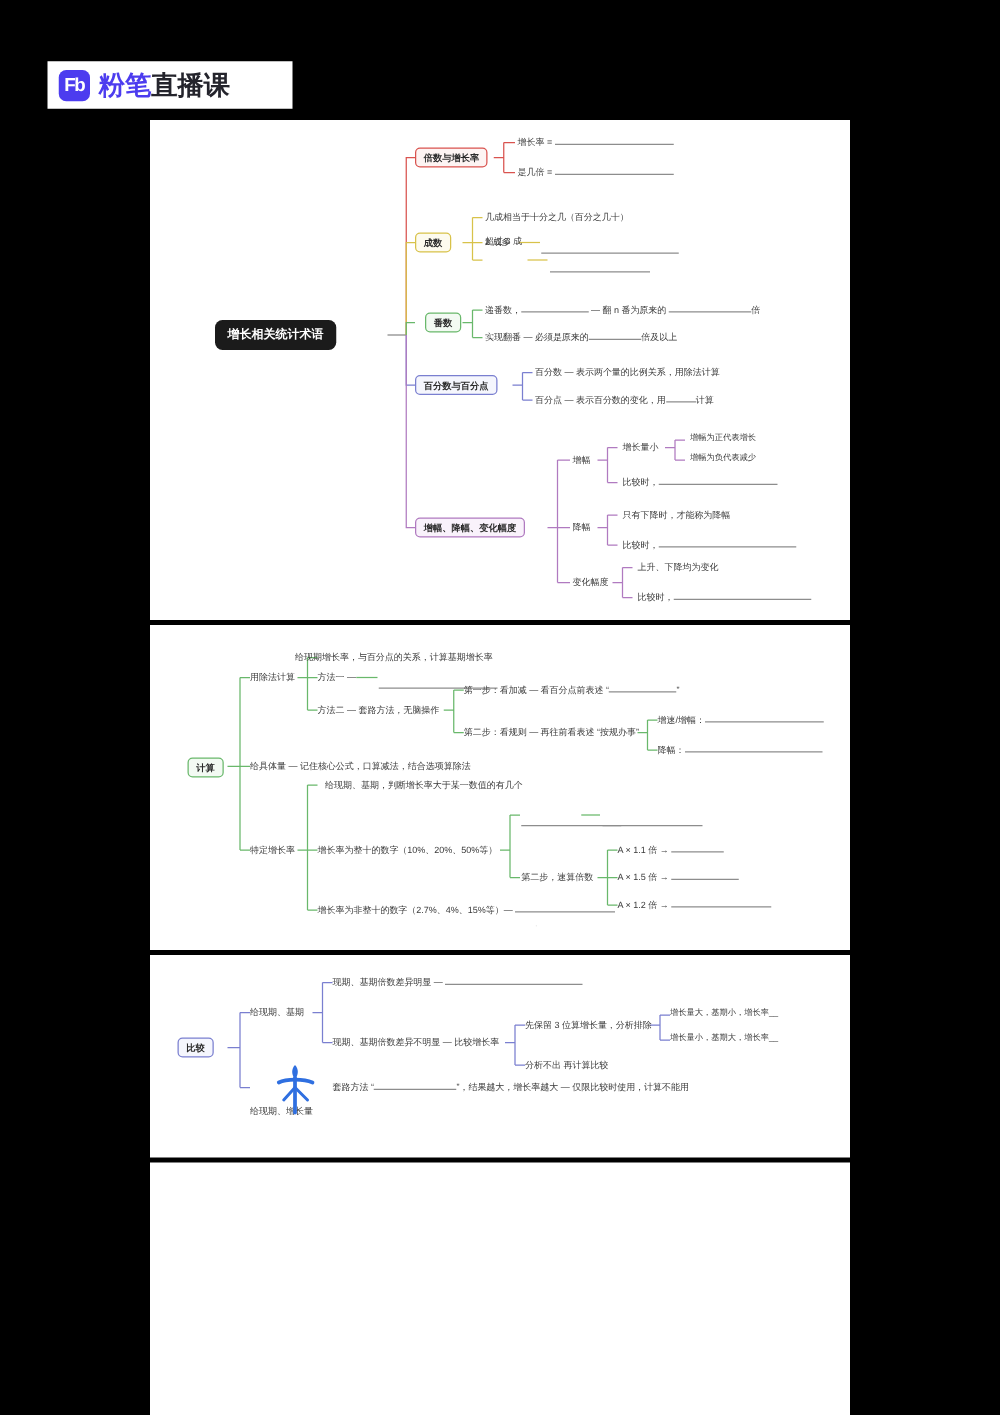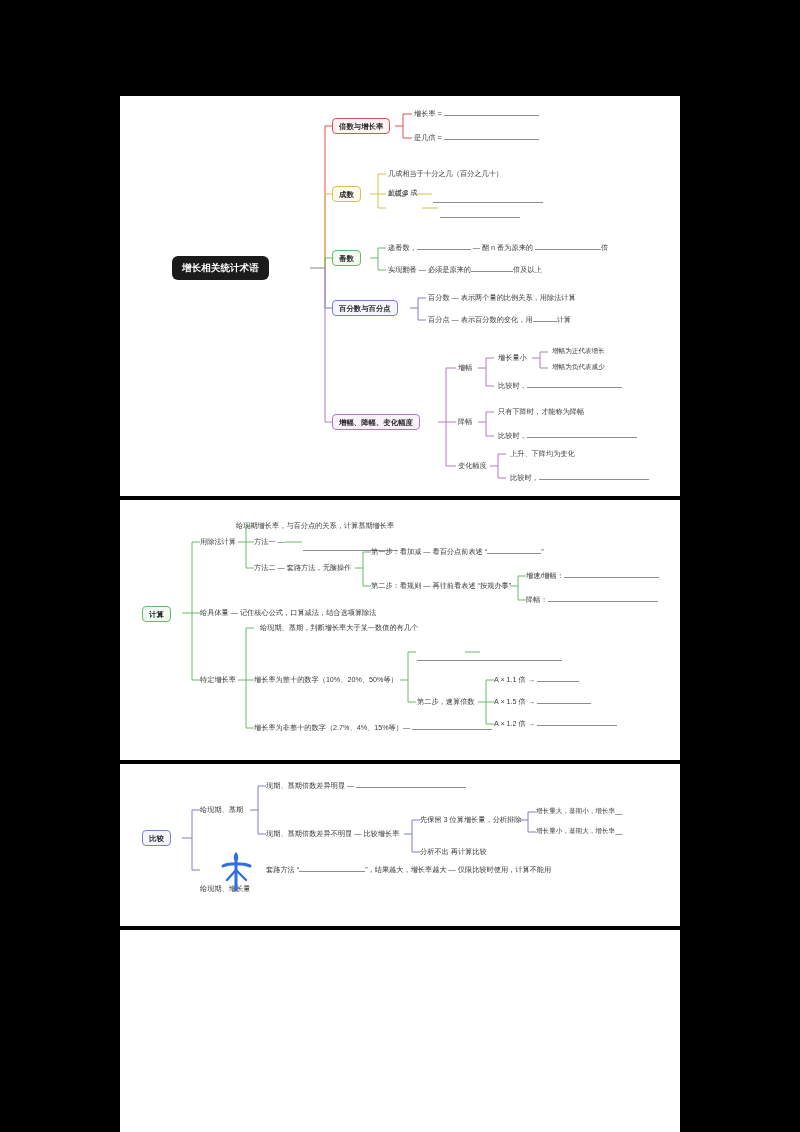--- a/index.html
+++ b/index.html
@@ -44,21 +44,21 @@
   .boxed{
     border:1px solid #999; border-radius:4px;
     padding:2.5px 6px; font-weight:bold; background:#fff;
   }
   .root{
     background:#1b1b1b; color:#ffffff; border:none; border-radius:6px;
     font-size:9.6px; font-weight:bold; padding:6px 10px;
   }
   .b-red   { border-color:#d9534f; background:#fdf4f3; color:#2b2b2b;}
   .b-yellow{ border-color:#d8c24a; background:#fdfbef; color:#2b2b2b;}
-  .b-green { border-color:#69b86b; background:#f3faf3; color:#2b2b2b;}
+  .b-green { border-color:#69b86b; background:#f3faf3; color:#2b2b2b;margin-left:8px;}
   .b-blue  { border-color:#7a7fd0; background:#f5f6fd; color:#2b2b2b;}
   .b-purple{ border-color:#b07ac0; background:#f9f2fb; color:#2b2b2b;}
 
   .leaf{ font-size:7.2px; color:#3a3a3a; }
   .leaf.small{ font-size:6.6px; }
 
   
   .bl{ display:inline-block; border-bottom:1px solid #8d8d8d; vertical-align:baseline; height:.85em;}.bl.w2{width:42px}.bl.w3{width:54px}
   .bl.w4{width:66px}.bl.w5{width:80px}.bl.w6{width:95px}
   .bl.w7{width:110px}.bl.w8{width:24px}
@@ -67,20 +67,24 @@
   svg.lines path{ fill:none; stroke-width:1; }
 
   .annot{ position:absolute; color:#2f6fe0; }
   .page-dot{ position:absolute; font-size:6px; color:#cfcfcf; }
 </style>
 </head>
 <body>
 
 <div class="page">
 
+  <div class="logo-wrap">
+    <div class="logo-mark">Fb</div>
+    <div class="logo-cn"><span class="p1">粉笔</span><span class="p2">直播课</span></div>
+  </div>
 
   <div class="panel" id="panel-1">
     <div class="mm">
 
       <svg class="lines" width="560" height="400">
 
         <path d="M190 172 H205" stroke="#888"></path>
         <path d="M205 172 V30 M205 172 V92 M205 172 V165 M205 172 V215 M205 172 V330" stroke="#b07ac0" opacity="0"></path>
 
         <path d="M205 172 V30 H212" stroke="#d9534f"></path>

